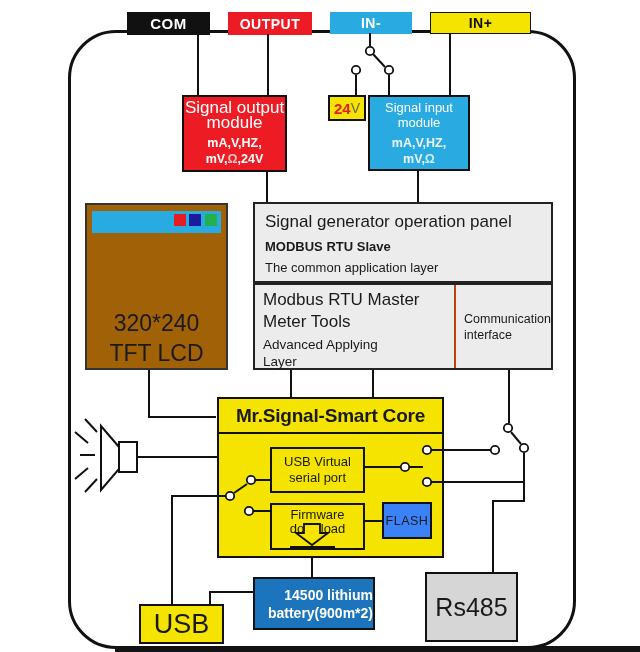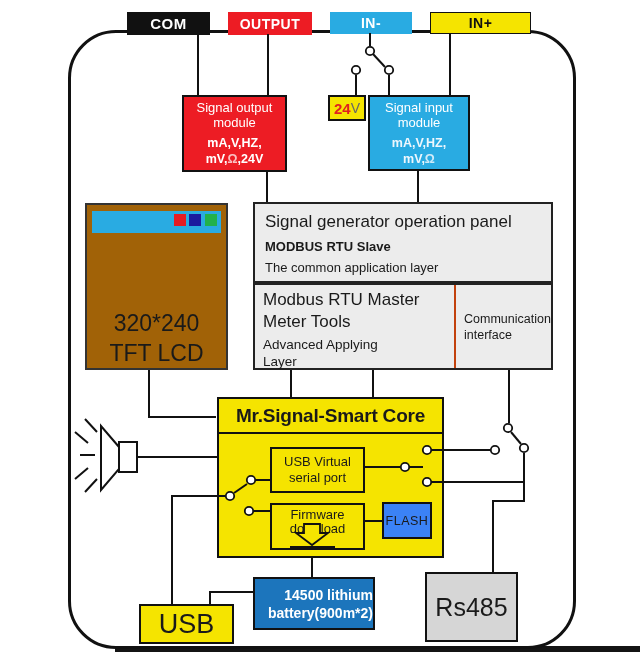--- a/index.html
+++ b/index.html
@@ -27,21 +27,21 @@
 <div id="stage">
 
   <div class="frame"></div>
 
   <div class="term" style="left:127px;top:12px;width:83px;height:23px;background:#111;color:#fff;font-size:15px;">COM</div>
   <div class="term" style="left:228px;top:12px;width:84px;height:23px;background:#ED1C24;color:#ffffff;">OUTPUT</div>
   <div class="term" style="left:330px;top:12px;width:82px;height:22px;background:#29ABE2;color:#fff;">IN-</div>
   <div class="term" style="left:430px;top:12px;width:101px;height:22px;background:#F5E400;color:#111;border:1.5px solid #111;">IN+</div>
 
   <div class="box wht" style="left:182px;top:95px;width:105px;height:77px;background:#ED1C24;">
-    <div style="font-size:13px;line-height:15px;">
+    <div style="font-size:17px;line-height:15px;">
       <span>Signal output</span><br>
       <span>module</span>
     </div>
     <div class="specs" style="margin-top:5px;">
       <span>mA,V,HZ,</span><br>
       <span>mV,</span><span class="omega">Ω</span><span>,24V</span>
     </div>
   </div>
 
   <div class="box" style="left:328px;top:95px;width:38px;height:26px;background:#F5E400;flex-direction:row;">
@@ -105,21 +105,21 @@
     <span>serial port</span>
   </div>
 
   <div class="box" style="left:270px;top:503px;width:95px;height:47px;background:#F5E400;font-size:13px;line-height:14px;font-weight:500;justify-content:flex-start;padding-top:3px;">
     <span>Firmware</span>
     <span>download</span>
   </div>
 
   <div class="box" style="left:382px;top:502px;width:50px;height:37px;background:#3b82f6;font-size:12.5px;font-weight:500;letter-spacing:.5px;">FLASH</div>
 
-  <div class="box" style="left:139px;top:604px;width:95px;height:40px;background:#F5E400;border-width:2.5px;font-size:27px;font-weight:500;">USB</div>
+  <div class="box" style="left:139px;top:604px;width:85px;height:40px;background:#F5E400;border-width:2.5px;font-size:27px;font-weight:500;">USB</div>
 
   <div class="box wht" style="left:253px;top:577px;width:122px;height:53px;background:#1C75BC;font-size:14px;font-weight:bold;line-height:18px;align-items:flex-end;padding-left:8px;text-align:left;">
     <span>14500 lithium</span>
     <span>battery(900m*2)</span>
   </div>
 
   <div class="box" style="left:425px;top:572px;width:93px;height:70px;background:#D6D6D6;border-width:2.5px;font-size:25px;font-weight:500;">Rs485</div>
 
   <div class="abs" style="left:115px;top:646px;width:525px;height:6px;background:#141414;z-index:0;"></div>
 

